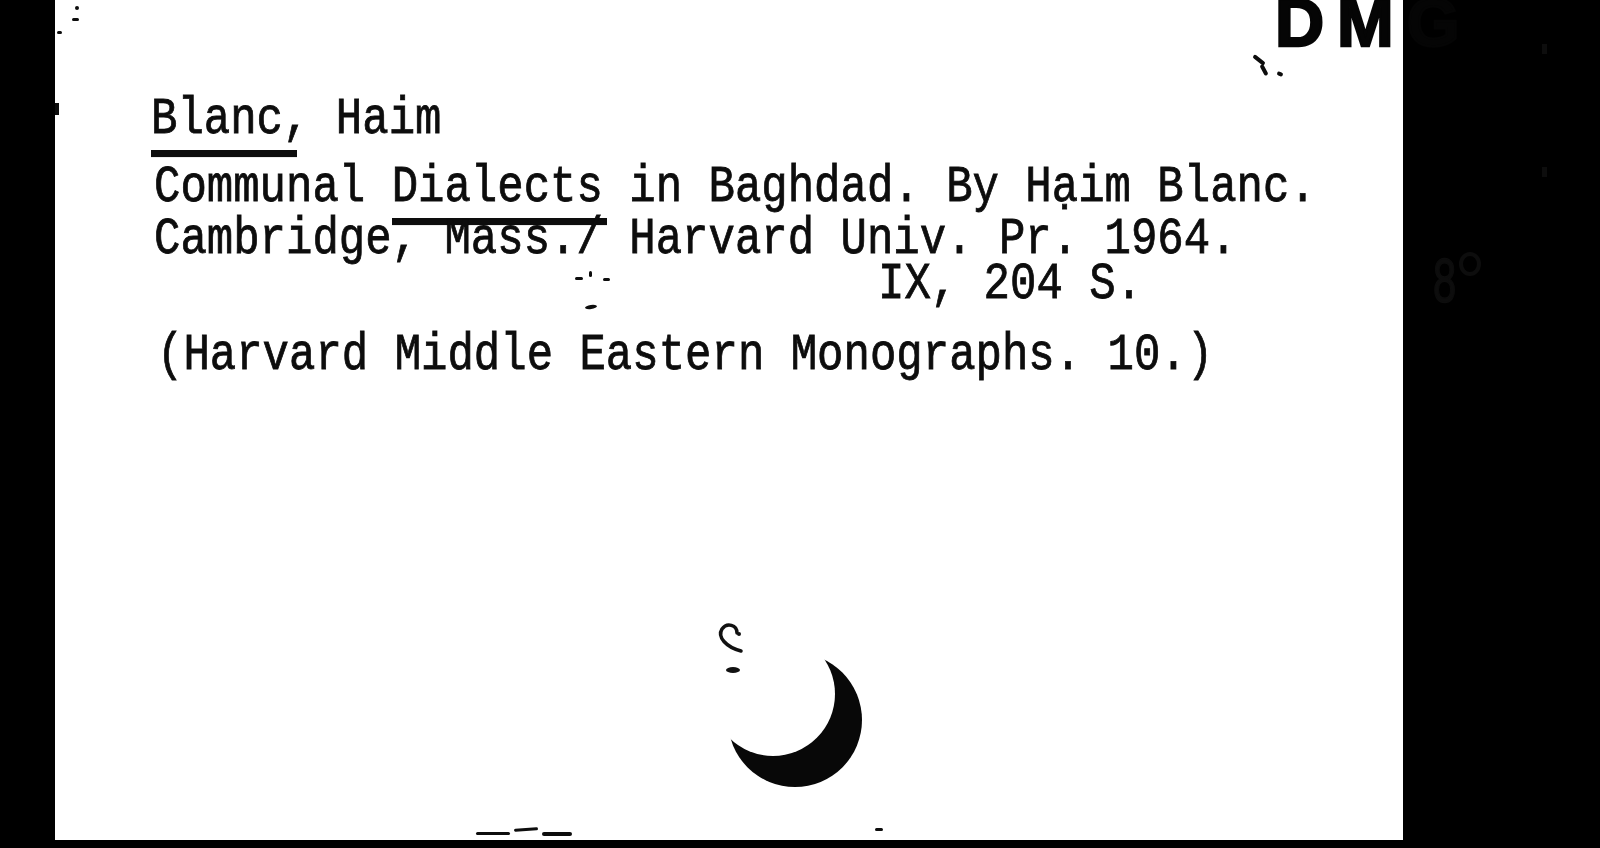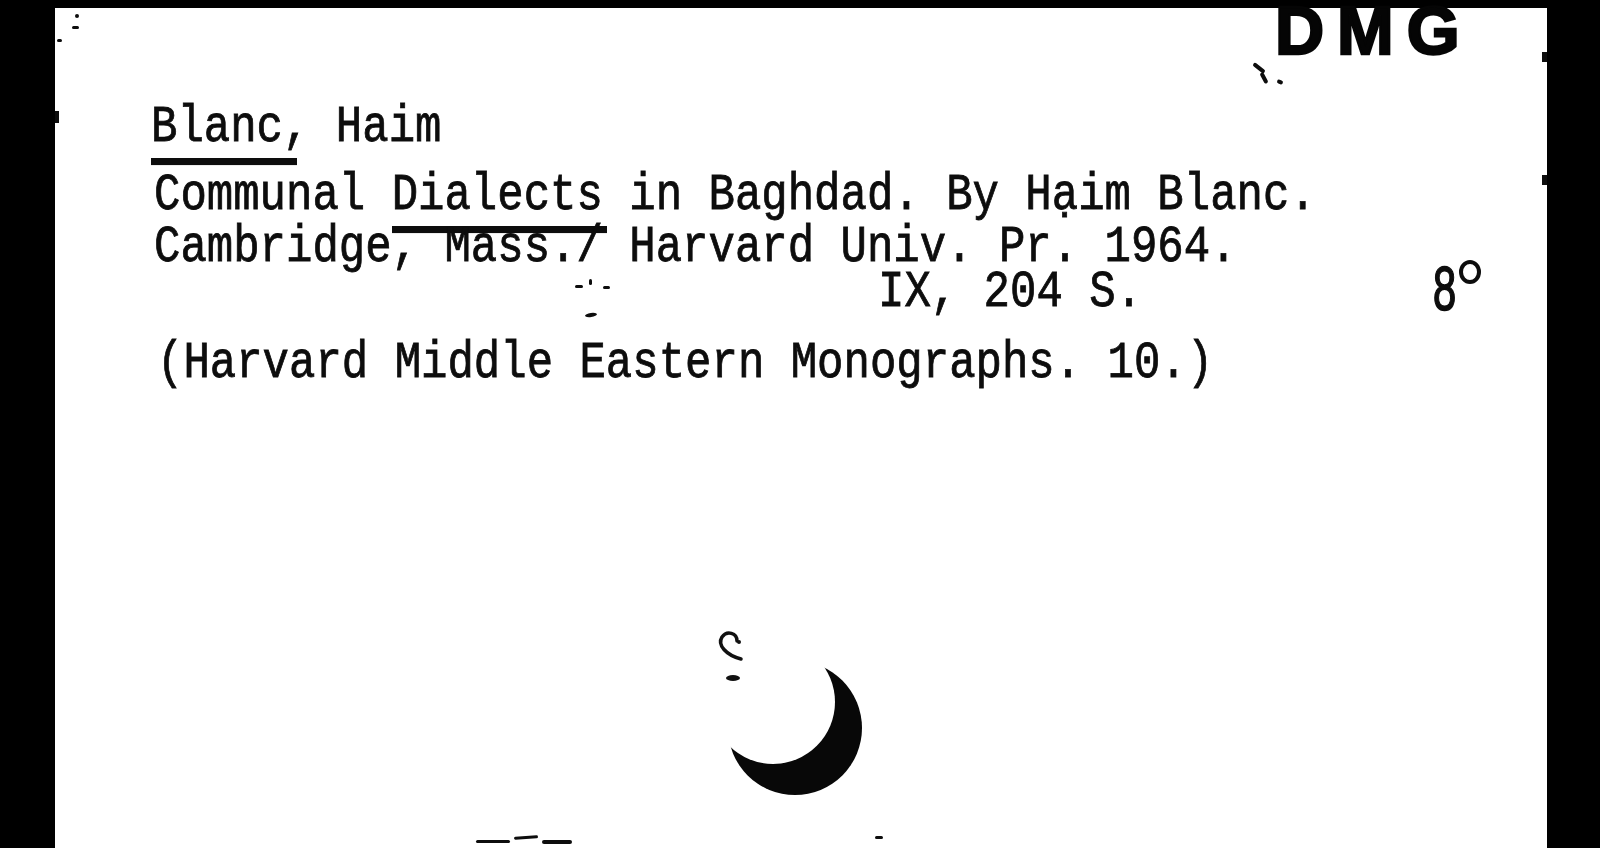--- a/index.html
+++ b/index.html
@@ -1,21 +1,21 @@
 <!DOCTYPE html>
 <html><head>
 <meta charset="utf-8">
 <style>
   html,body{margin:0;padding:0;}
   body{
     width:1600px;height:848px;position:relative;background:#000;overflow:hidden;
     font-family:"Liberation Mono","DejaVu Sans Mono",monospace;
   }
   .card{
-    position:absolute;left:55px;top:8px;width:1492px;height:840px;
+    position:absolute;left:55px;top:0;width:1348px;height:840px;
     background:#fff;
   }
   
   .tline{
     position:absolute;white-space:pre;color:#0d0d0d;
     font-size:44px;line-height:1.1;
     transform:scaleY(1.18);transform-origin:left top;
     -webkit-text-stroke:0.7px #0d0d0d;
   }
   .u1{ 

